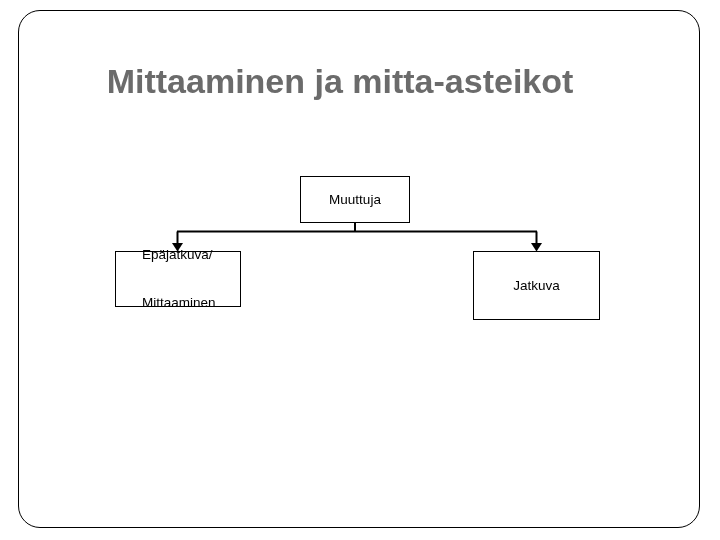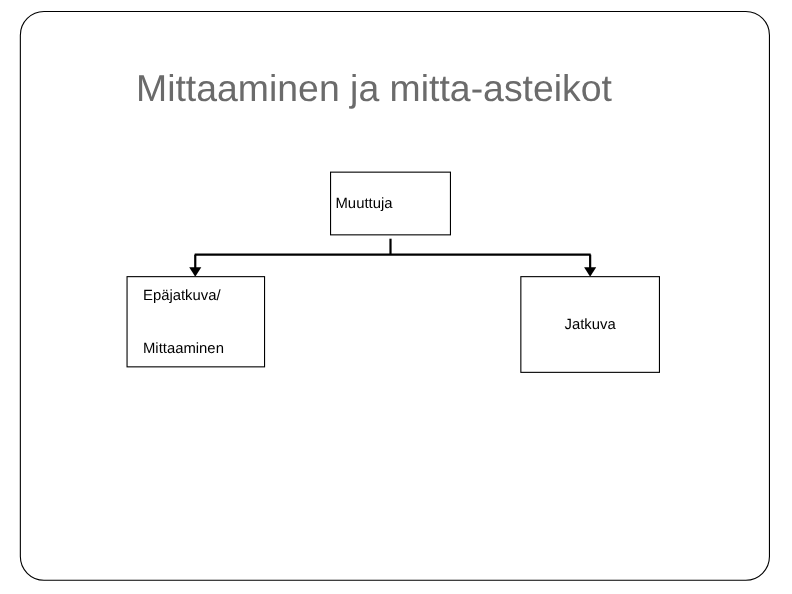--- a/index.html
+++ b/index.html
@@ -33,21 +33,21 @@
   }
   
   #slide-title {
     position: absolute;
     left: 60px;
     top: 59px;
     width: 560px;
     text-align: center;
     font-size: 34px;
     line-height: 44px;
-    font-weight: normal;
+    font-weight: bold;
     color: #6b6b6b;
     letter-spacing: 0px;
     white-space: nowrap;
   }
   
   #diagram {
     position: absolute;
     left: 0;
     top: 0;
     width: 720px;
@@ -60,42 +60,42 @@
     background: #ffffff;
     font-size: 13.5px;
     line-height: 18px;
     color: #000000;
     display: flex;
     flex-direction: column;
     justify-content: center;
   }
   #node-muuttuja {
     left: 300px;
-    top: 156px;
+    top: 176px;
     width: 110px;
-    height: 58px;
-    align-items: flex-start;
+    height: 47px;
+    align-items: center;
     text-align: center;
     padding: 0 4px;
   }
   #node-epajatkuva {
     left: 115px;
     top: 251px;
     width: 126px;
-    height: 83px;
+    height: 56px;
     align-items: flex-start;
     text-align: left;
-    padding-left: 14px;
+    padding-left: 26px;
     gap: 30px;
   }
   #node-jatkuva {
     left: 473px;
     top: 251px;
     width: 127px;
-    height: 88px;
+    height: 69px;
     align-items: center;
     text-align: center;
     padding: 0 4px;
   }
   .node-line {
     display: block;
     white-space: nowrap;
   }
   
   #connectors {

